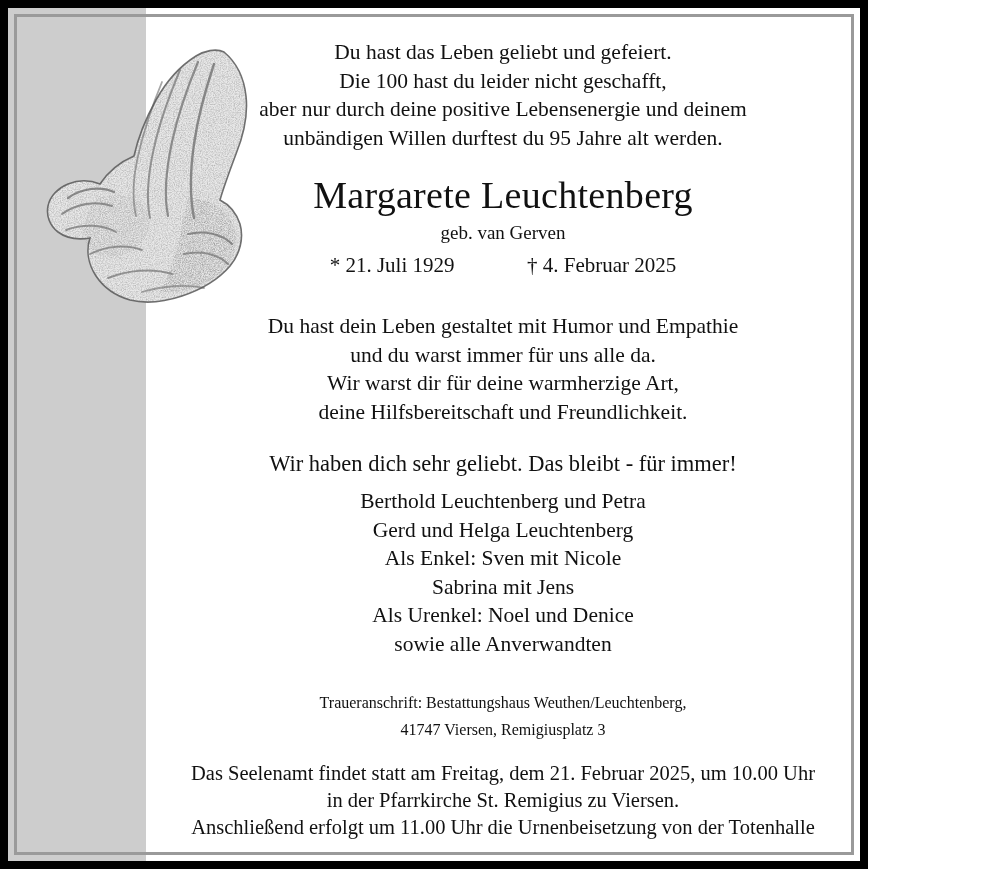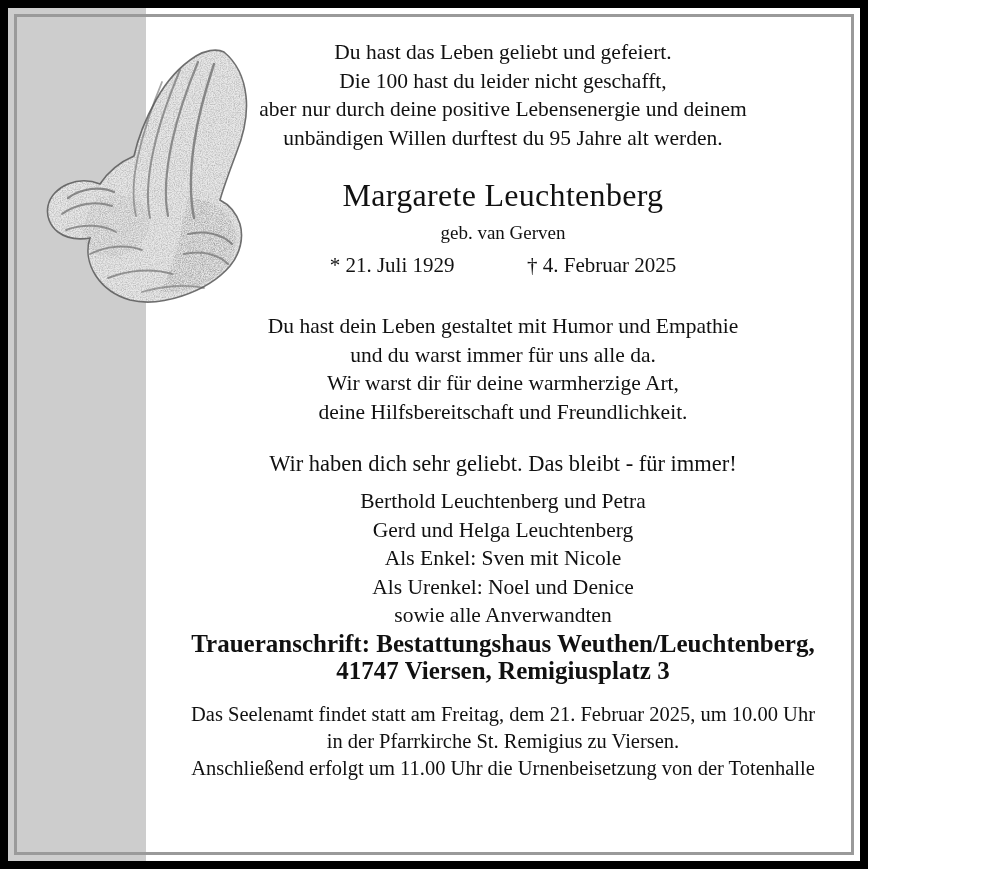--- a/index.html
+++ b/index.html
@@ -71,21 +71,21 @@
   .block { margin: 0; padding: 0; }
 
   .verse-top {
     margin-top: 30px;
     font-size: 21.5px;
     line-height: 28.5px;
   }
 
   .name {
     margin-top: 18px;
-    font-size: 32px;
+    font-size: 38px;
     line-height: 50px;
     letter-spacing: 0.3px;
     white-space: nowrap;
   }
 
   .maiden {
     margin-top: 1px;
     font-size: 19px;
     line-height: 24px;
   }
@@ -109,23 +109,23 @@
     line-height: 29px;
   }
 
   .family {
     margin-top: 9px;
     font-size: 21.5px;
     line-height: 28.5px;
   }
 
   .address {
-    font-size: 25px;
+    margin-top: 31px;
+    font-size: 16px;
     line-height: 27px;
-    font-weight: bold;
   }
 
   .ceremony {
     margin-top: 17px;
     font-size: 20.5px;
     line-height: 27px;
   }
 
   .line { display: block; }
 </style>
@@ -238,20 +238,21 @@
       <span class="line">Wir warst dir für deine warmherzige Art,</span>
       <span class="line">deine Hilfsbereitschaft und Freundlichkeit.</span>
     </div>
 
     <div class="block farewell">Wir haben dich sehr geliebt. Das bleibt - für immer!</div>
 
     <div class="block family">
       <span class="line">Berthold Leuchtenberg und Petra</span>
       <span class="line">Gerd und Helga Leuchtenberg</span>
       <span class="line">Als Enkel: Sven mit Nicole</span>
+      <span class="line">Sabrina mit Jens</span>
       <span class="line">Als Urenkel: Noel und Denice</span>
       <span class="line">sowie alle Anverwandten</span>
     </div>
 
     <div class="block address">
       <span class="line">Traueranschrift: Bestattungshaus Weuthen/Leuchtenberg,</span>
       <span class="line">41747 Viersen, Remigiusplatz 3</span>
     </div>
 
     <div class="block ceremony">

